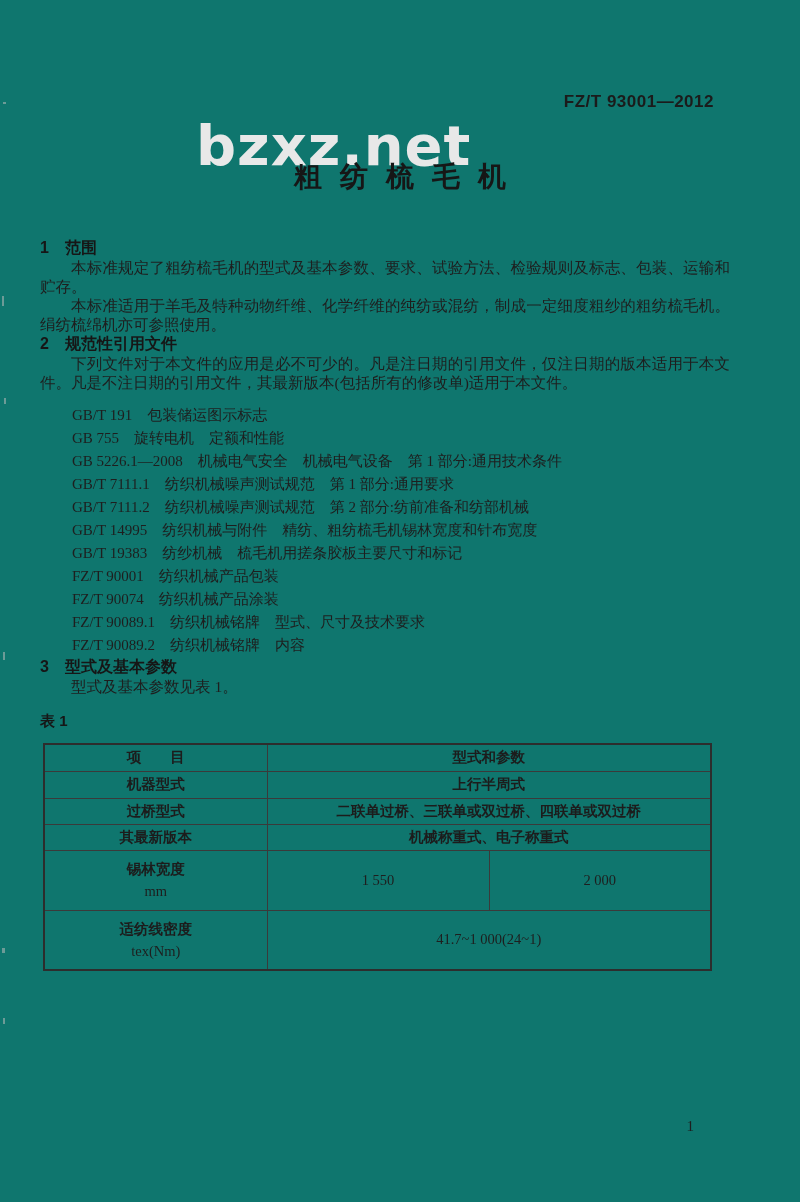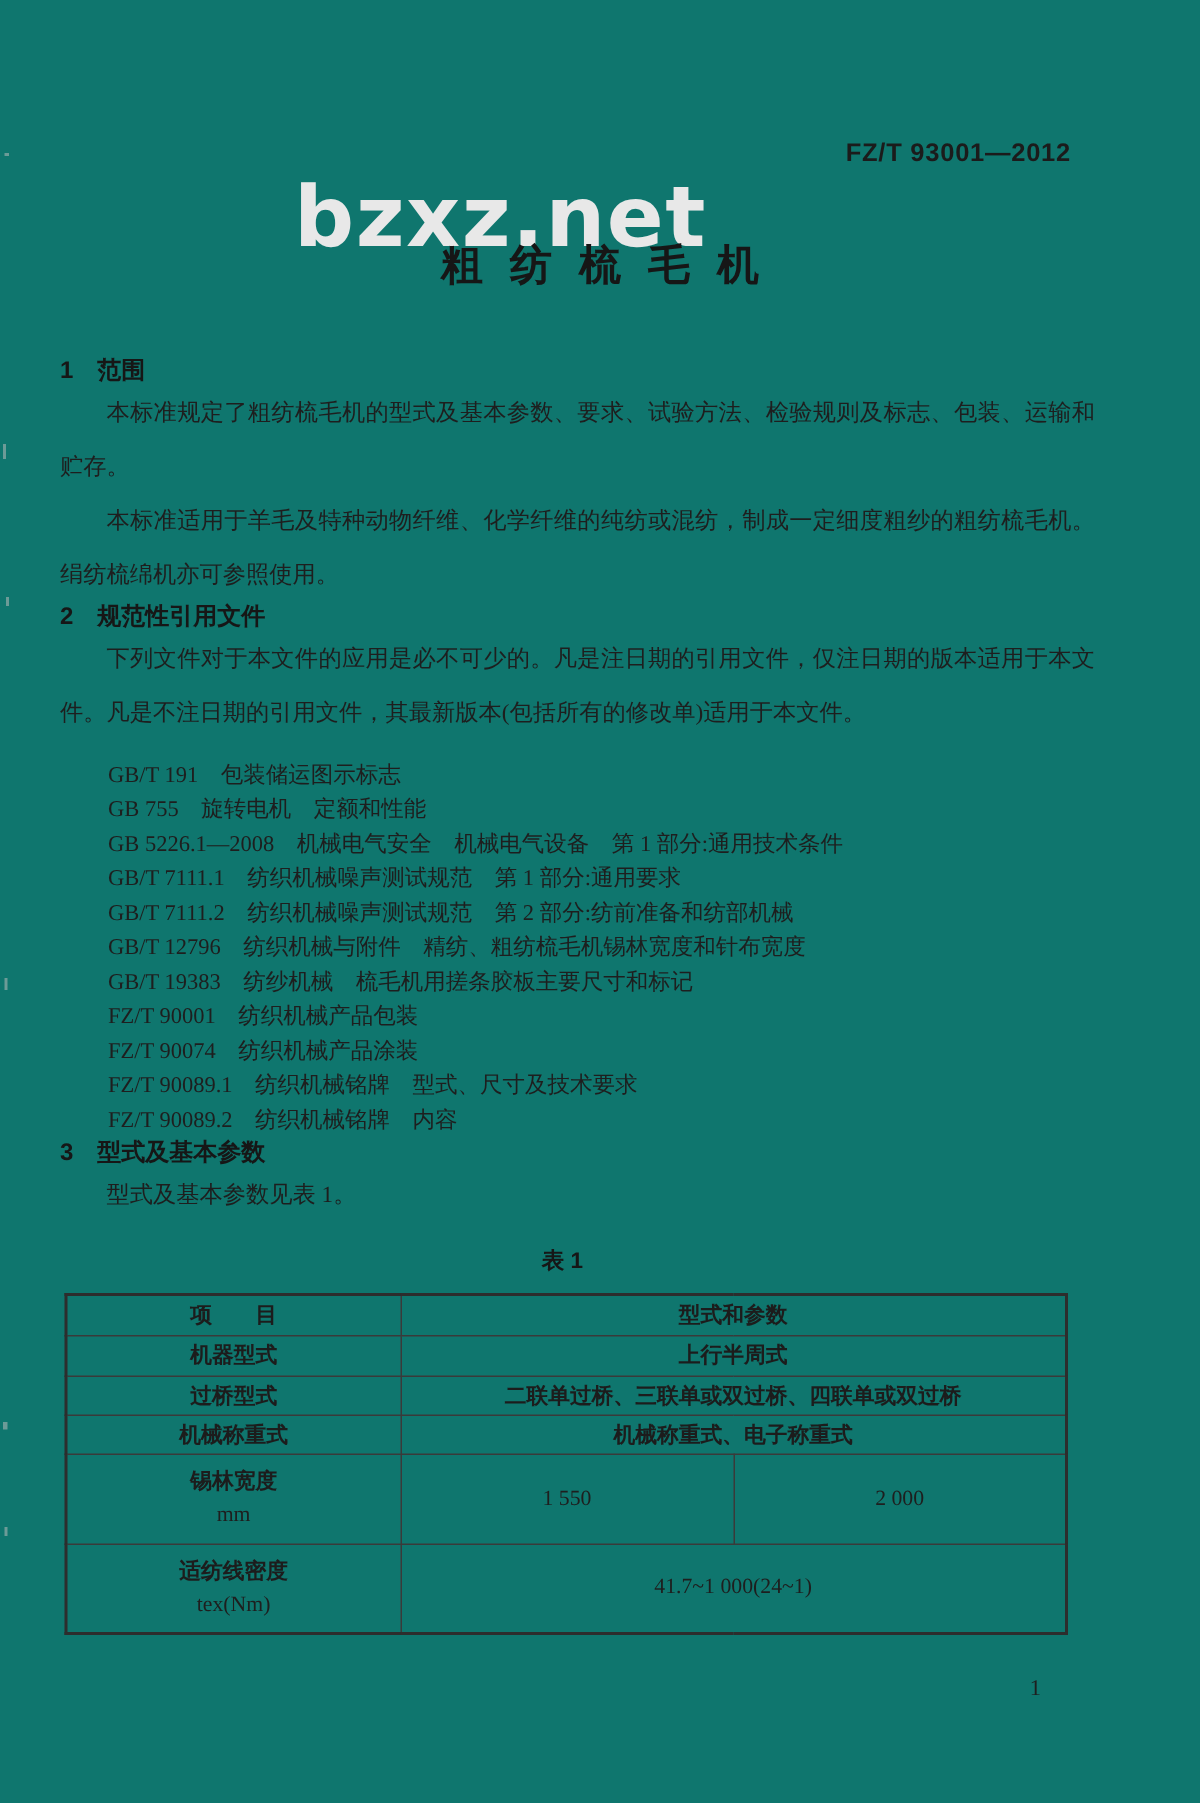--- a/index.html
+++ b/index.html
@@ -60,39 +60,39 @@
     font-size: 16px;
     line-height: 20px;
     color: #161616;
   }
   .h1-heading { margin-top: 2px; }
   .h2-heading { margin-top: 24px; }
   .h3-heading { margin-top: 30px; }
   p.body-para {
     margin: 0;
     font-size: 15.5px;
-    line-height: 36px;
+    line-height: 19px;
     text-indent: 2em;
     text-align: justify;
     color: #1e1e1e;
   }
   .para-first { margin-top: 24px; }
   .para-follow { margin-top: 1px; }
   .ref-list { margin-top: 12px; }
   .ref-item {
     font-size: 15px;
     line-height: 23px;
     padding-left: 32px;
     white-space: nowrap;
     color: #1e1e1e;
   }
   .table-caption {
     margin-top: 16px;
     width: 670px;
-    text-align: center;
+    text-align: left;
     font-family: "Liberation Sans", "DejaVu Sans", sans-serif;
     font-weight: bold;
     font-size: 15px;
     color: #161616;
   }
   table.std-table {
     margin-top: 12px;
     margin-left: 3px;
     border-collapse: collapse;
     width: 667px;
@@ -159,21 +159,21 @@
 
     <h2 class="sec-heading h2-heading">2　规范性引用文件</h2>
     <p class="body-para para-first">下列文件对于本文件的应用是必不可少的。凡是注日期的引用文件，仅注日期的版本适用于本文件。凡是不注日期的引用文件，其最新版本(包括所有的修改单)适用于本文件。</p>
 
     <div class="ref-list">
       <div class="ref-item">GB/T 191　包装储运图示标志</div>
       <div class="ref-item">GB 755　旋转电机　定额和性能</div>
       <div class="ref-item">GB 5226.1—2008　机械电气安全　机械电气设备　第 1 部分:通用技术条件</div>
       <div class="ref-item">GB/T 7111.1　纺织机械噪声测试规范　第 1 部分:通用要求</div>
       <div class="ref-item">GB/T 7111.2　纺织机械噪声测试规范　第 2 部分:纺前准备和纺部机械</div>
-      <div class="ref-item">GB/T 12796　纺织机械与附件　精纺、粗纺梳毛机锡林宽度和针布宽度</div>
+      <div class="ref-item">GB/T 14995　纺织机械与附件　精纺、粗纺梳毛机锡林宽度和针布宽度</div>
       <div class="ref-item">GB/T 19383　纺纱机械　梳毛机用搓条胶板主要尺寸和标记</div>
       <div class="ref-item">FZ/T 90001　纺织机械产品包装</div>
       <div class="ref-item">FZ/T 90074　纺织机械产品涂装</div>
       <div class="ref-item">FZ/T 90089.1　纺织机械铭牌　型式、尺寸及技术要求</div>
       <div class="ref-item">FZ/T 90089.2　纺织机械铭牌　内容</div>
     </div>
 
     <h2 class="sec-heading h3-heading">3　型式及基本参数</h2>
     <p class="body-para para-first">型式及基本参数见表 1。</p>
 
@@ -192,21 +192,21 @@
         </tr>
         <tr class="row-sm">
           <td class="cell-cn">机器型式</td>
           <td class="cell-cn" colspan="2">上行半周式</td>
         </tr>
         <tr class="row-md">
           <td class="cell-cn">过桥型式</td>
           <td class="cell-cn" colspan="2">二联单过桥、三联单或双过桥、四联单或双过桥</td>
         </tr>
         <tr class="row-md">
-          <td class="cell-cn">机械称重式</td>
+          <td class="cell-cn">其最新版本</td>
           <td class="cell-cn" colspan="2">机械称重式、电子称重式</td>
         </tr>
         <tr class="row-lg">
           <td class="two-line">
             <div class="cell-cn">锡林宽度</div>
             <div class="cell-num">mm</div>
           </td>
           <td class="cell-num">1 550</td>
           <td class="cell-num">2 000</td>
         </tr>

